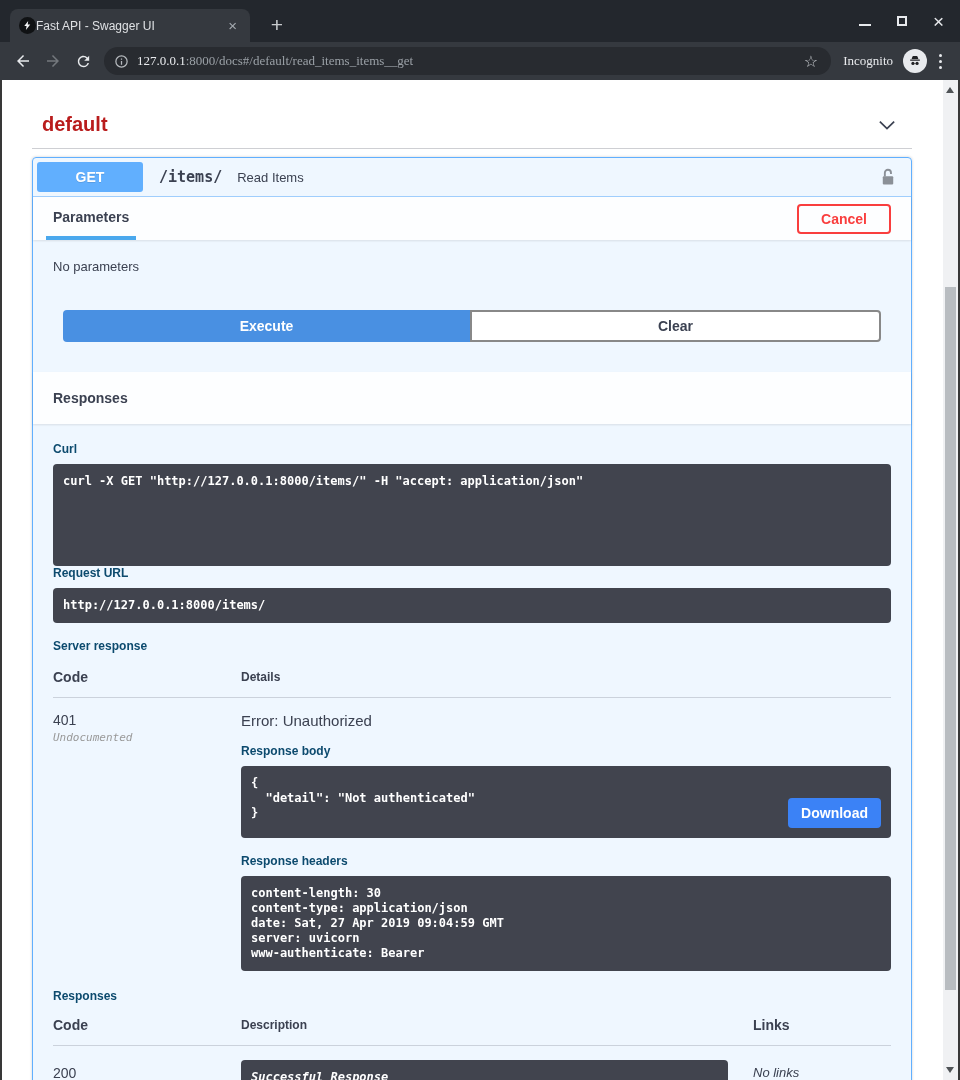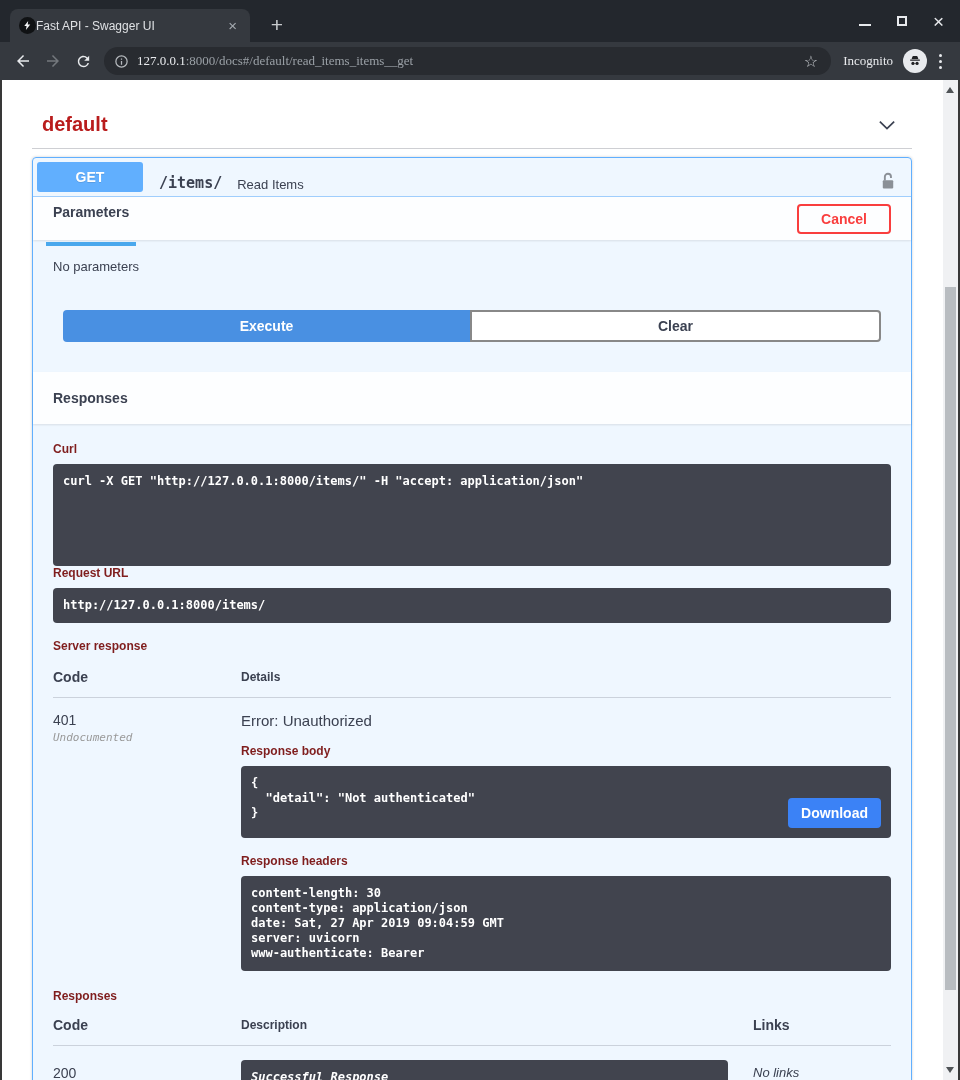--- a/index.html
+++ b/index.html
@@ -35,40 +35,40 @@
   .scrollbar { position:absolute; top:80px; right:2px; width:15px; height:1000px; background:#f0f1f3; }
   .sb-arrow-up { position:absolute; top:7px; left:3px; width:0; height:0; border-left:4.5px solid transparent; border-right:4.5px solid transparent; border-bottom:6px solid #4f5356; }
   .sb-arrow-down { position:absolute; bottom:7px; left:3px; width:0; height:0; border-left:4.5px solid transparent; border-right:4.5px solid transparent; border-top:6px solid #4f5356; }
   .sb-thumb { position:absolute; top:207px; left:2px; width:11px; height:703px; background:#b9bdc1; }
 
   
   .sw-head { display:flex; justify-content:space-between; align-items:center; margin:21px 31px 0 30px; padding:0 14px 0 10px; border-bottom:1px solid rgba(59,65,81,.25); height:48px; }
   .sw-head h4 { font-size:20px; font-weight:700; color:#b91c1c; }
 
   .opblock { margin:8px 31px 0 30px; border:1px solid #61affe; border-radius:4px; background:rgba(97,175,254,.1); box-shadow:0 0 3px rgba(0,0,0,.19); }
-  .op-summary { display:flex; align-items:flex-end; padding:4px; border-bottom:1px solid rgba(97,175,254,.55); }
+  .op-summary { display:flex; align-items:center; padding:4px; border-bottom:1px solid rgba(97,175,254,.55); }
   .badge-get { background:#61affe; color:#fff; font-weight:700; font-size:14px; border-radius:3px; width:106px; text-align:center; padding:7px 0; text-shadow:0 1px 0 rgba(0,0,0,.1); flex:none; }
   .op-path { font-family:"DejaVu Sans Mono","Liberation Mono",monospace; font-weight:700; font-size:15px; color:#3b4151; margin-left:16px; }
   .op-desc { font-size:13px; color:#3b4151; margin-left:15px; flex:1; }
   .op-lock { margin-right:10px; display:flex; }
 
   .sec-header { position:relative; height:43px; background:rgba(255,255,255,.85); box-shadow:0 1px 2px rgba(0,0,0,.1); display:flex; justify-content:space-between; align-items:center; padding:0 20px; }
-  .tab-item { font-size:14px; font-weight:700; color:#3b4151; height:54px; line-height:41px; border-bottom:4px solid #4aa8ed; padding:0 7px; margin-left:-7px; }
+  .tab-item { font-size:14px; font-weight:700; color:#3b4151; height:43px; line-height:41px; border-bottom:4px solid #4aa8ed; padding:0 7px; margin-left:-7px; }
   .btn-cancel { background:transparent; border:2px solid #f93e3e; color:#f93e3e; font-weight:700; font-size:14px; border-radius:4px; padding:5px 22px; font-family:"Liberation Sans",sans-serif; }
 
   .params-body { padding:19px 20px 36px; font-size:13px; color:#3b4151; }
 
   .exec-row { display:flex; padding:0 30px 30px; }
   .btn-execute { flex:1; background:#4990e2; border:none; color:#fff; font-weight:700; font-size:14px; padding:8px 0; border-radius:4px 0 0 4px; font-family:"Liberation Sans",sans-serif; }
   .btn-clear { flex:1; background:#fff; border:2px solid #888; color:#3b4151; font-weight:700; font-size:14px; padding:6px 0; border-radius:0 4px 4px 0; font-family:"Liberation Sans",sans-serif; }
 
   .responses-header { background:rgba(255,255,255,.85); box-shadow:0 1px 2px rgba(0,0,0,.1); padding:18px 20px; font-size:14px; font-weight:700; color:#3b4151; }
 
   .responses-inner { padding:18px 20px 20px; }
-  .lbl { font-size:12px; font-weight:700; color:#7f1d1d; margin-bottom:8px; }
+  .lbl { font-size:12px; font-weight:700; color:#0c4a6e; margin-bottom:8px; }
   .dark { background:#41444e; border-radius:4px; color:#fff; font-family:"DejaVu Sans Mono","Liberation Mono",monospace; font-weight:700; font-size:12px; line-height:15px; padding:10px; white-space:pre; overflow:hidden; }
   .curl-block { min-height:102px; }
   .mt14 { }
   .mt16 { margin-top:16px; }
 
   table.sw-table { width:100%; border-collapse:collapse; margin-top:10px; table-layout:fixed; }
   table.sw-table th { text-align:left; font-weight:700; color:#3b4151; padding:6px 0 12px; border-bottom:1px solid rgba(59,65,81,.2); }
   th.h-lg { font-size:14px; }
   th.h-sm { font-size:12px; }
   table.sw-table td { vertical-align:top; padding-top:14px; }

